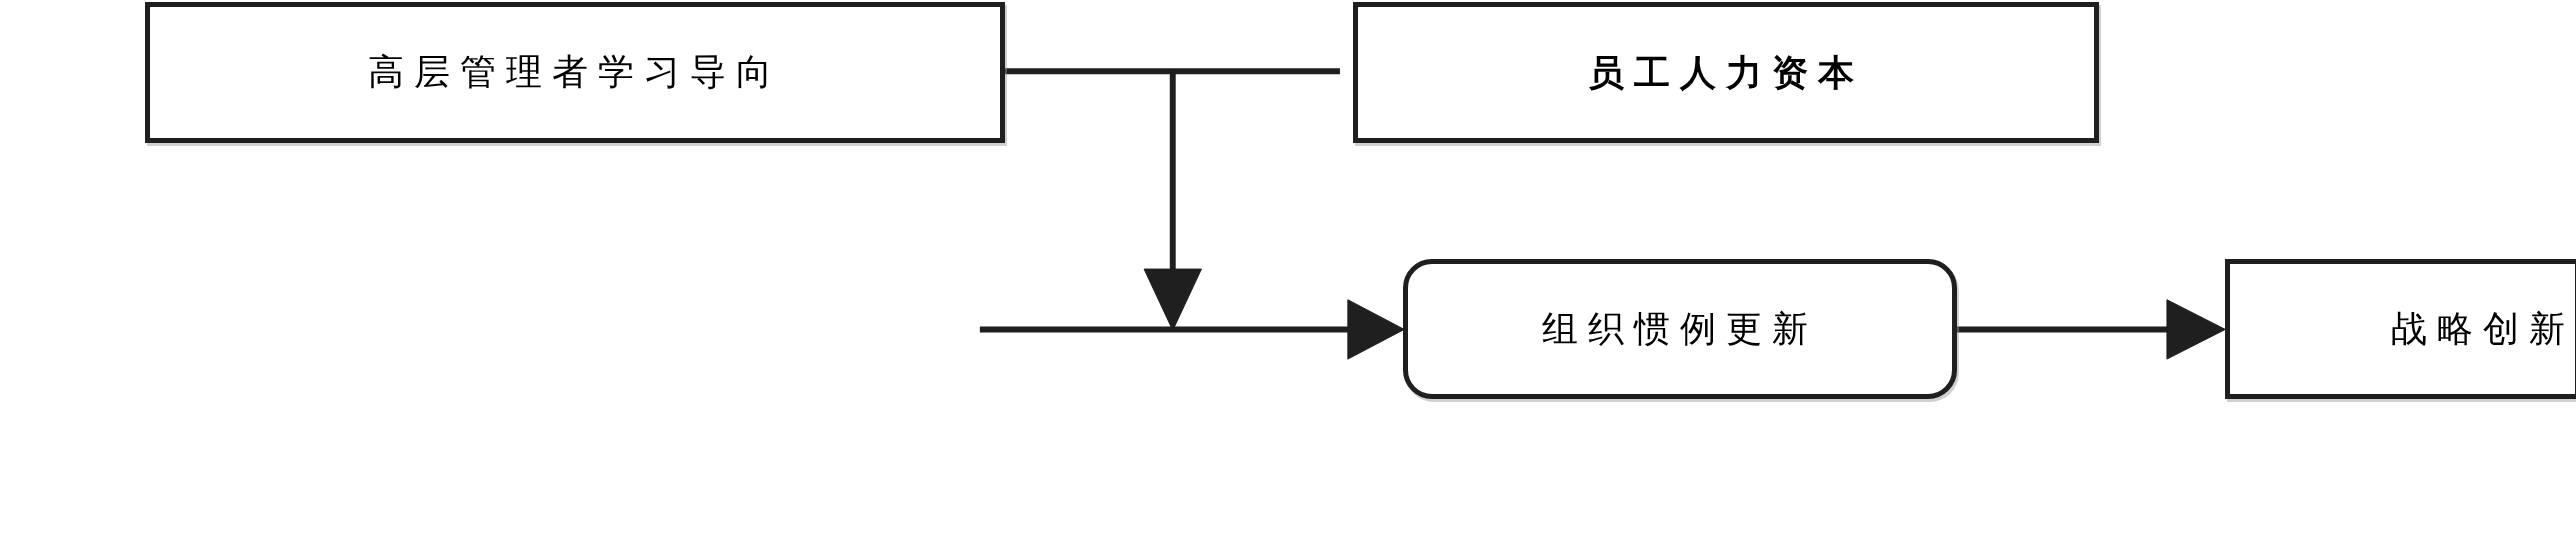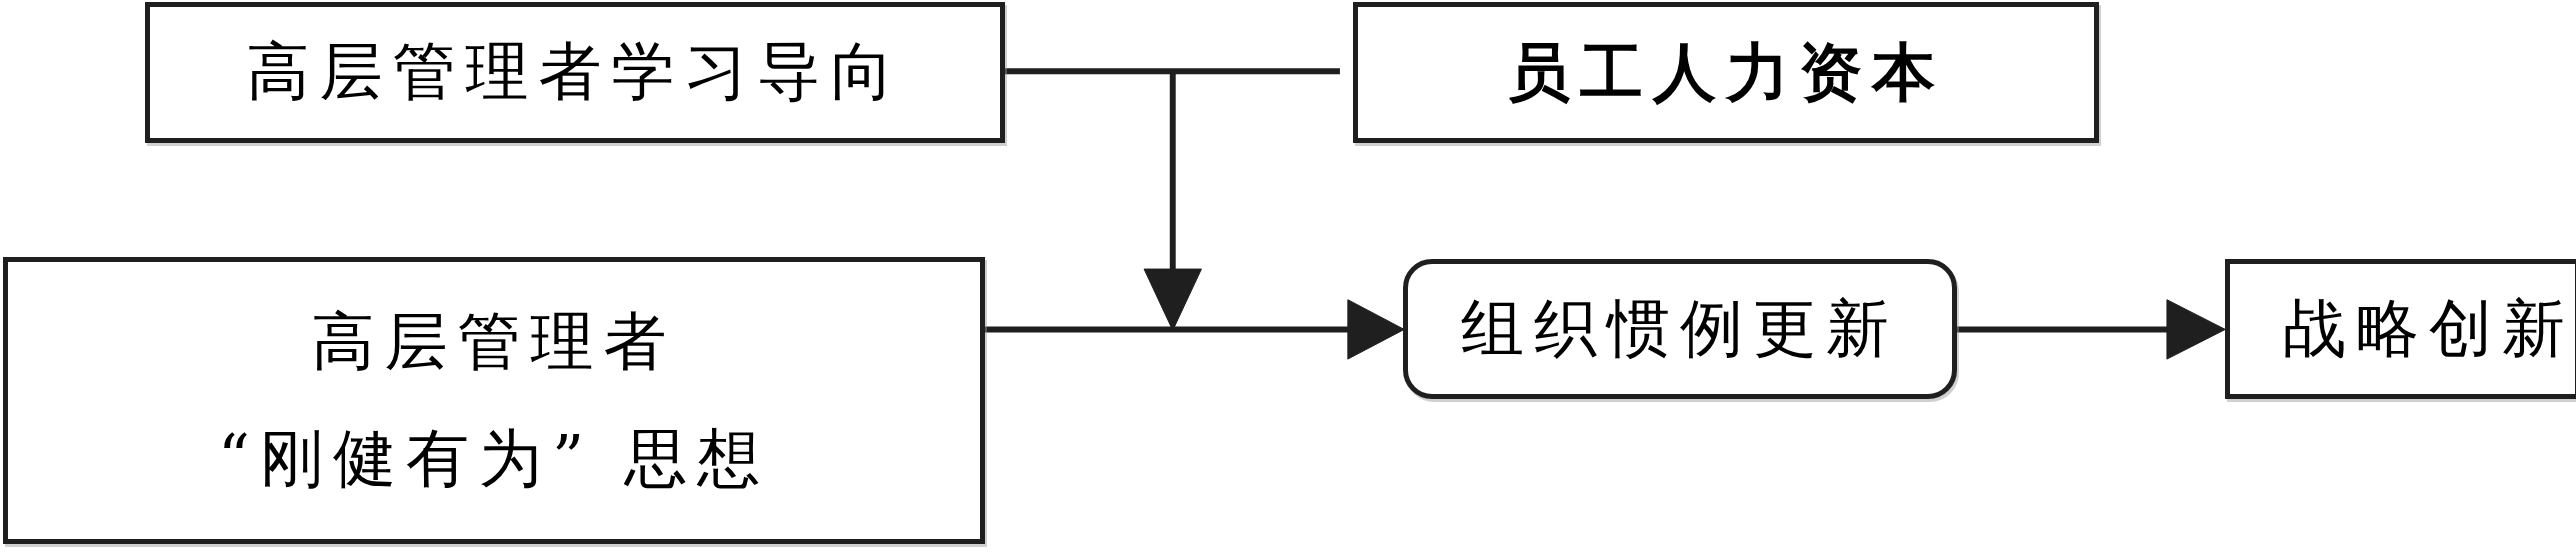--- a/index.html
+++ b/index.html
@@ -24,21 +24,21 @@
     position: absolute;
     border: 5px solid var(--line-color);
     background: var(--bg-color);
     box-shadow: 2px 3px 0 rgba(150,150,150,0.45);
     display: flex;
     align-items: center;
     justify-content: center;
     text-align: center;
   }
   .node .label {
-    font-size: 63px;
+    font-size: 36px;
     letter-spacing: 10px;
     line-height: 1.08;
     white-space: nowrap;
     color: var(--text-color);
   }
   .node.multiline {
     flex-direction: column;
     row-gap: 49px;
   }
   #box-top-left   { left: 145px;  top: 2px;   width: 860px; height: 141px; }
@@ -74,24 +74,20 @@
   </svg>
 
   <div class="node" id="box-top-left">
     <span class="label">高层管理者学习导向</span>
   </div>
 
   <div class="node" id="box-top-right">
     <span class="label">员工人力资本</span>
   </div>
 
-  <div class="node multiline" id="box-mid-left">
-    <span class="label">高层管理者</span>
-    <span class="label">“刚健有为” 思想</span>
-  </div>
 
   <div class="node" id="box-routine">
     <span class="label">组织惯例更新</span>
   </div>
 
   <div class="node" id="box-strategy">
     <span class="label">战略创新</span>
   </div>
 
 </div>

